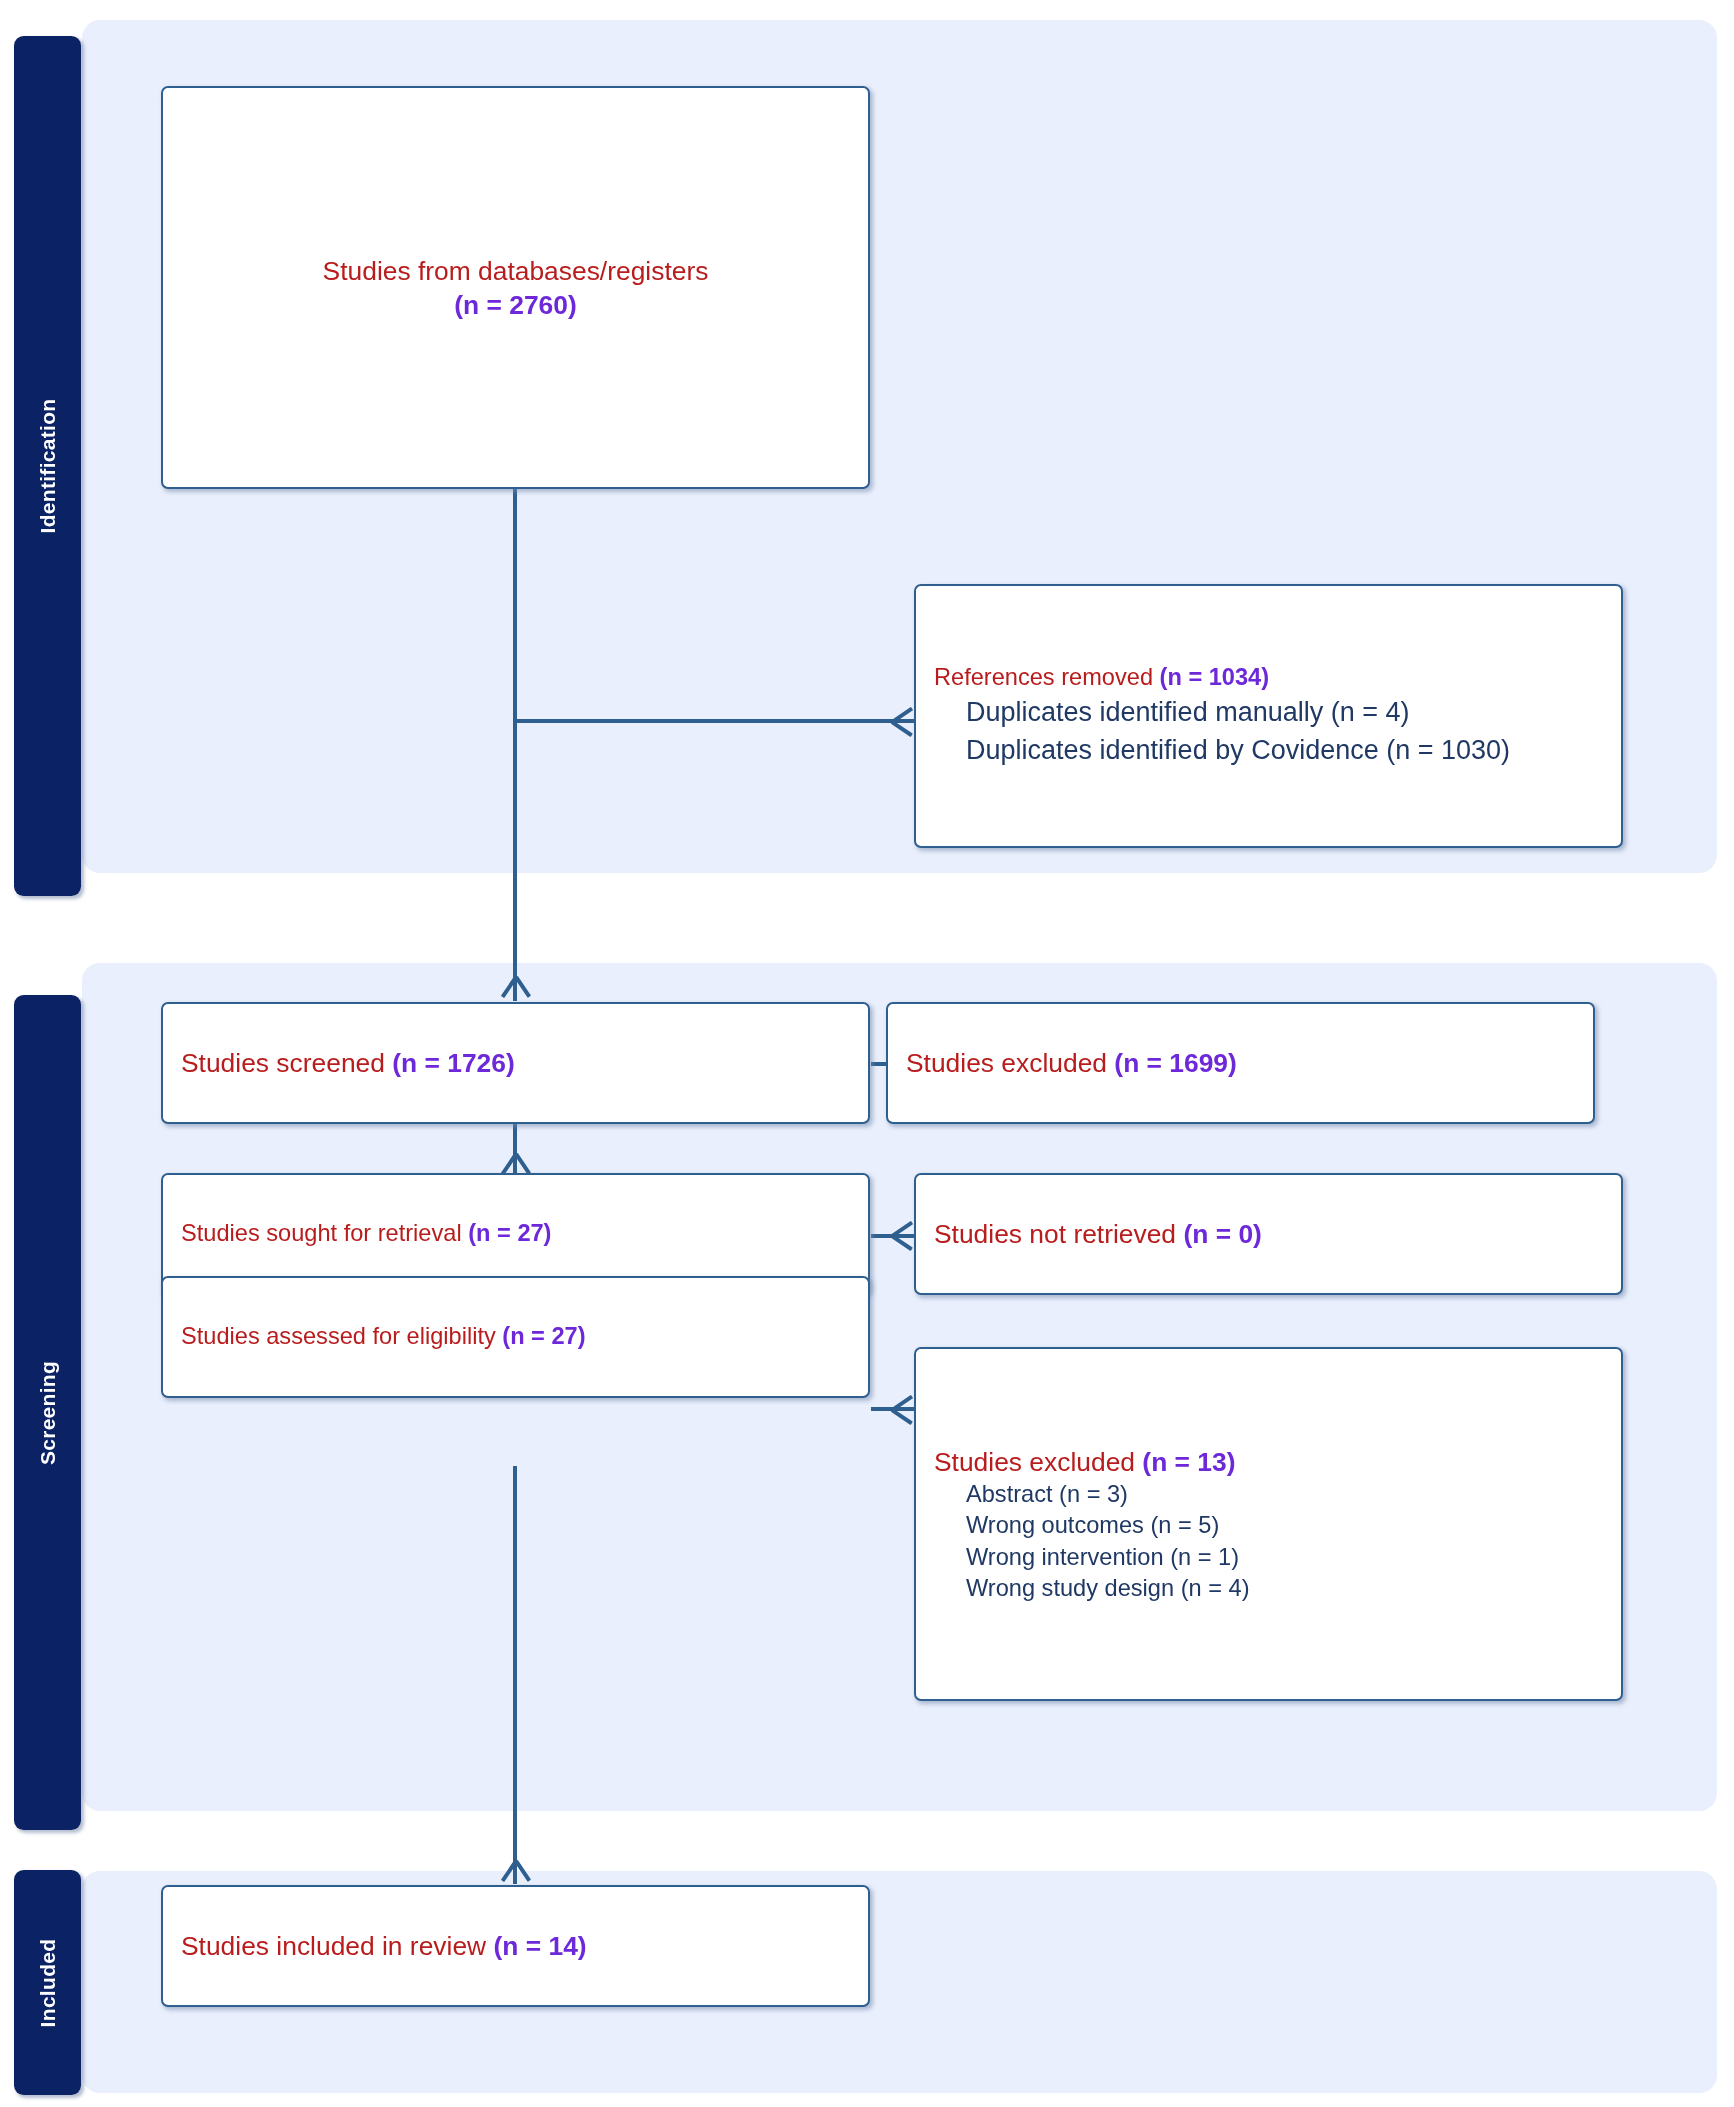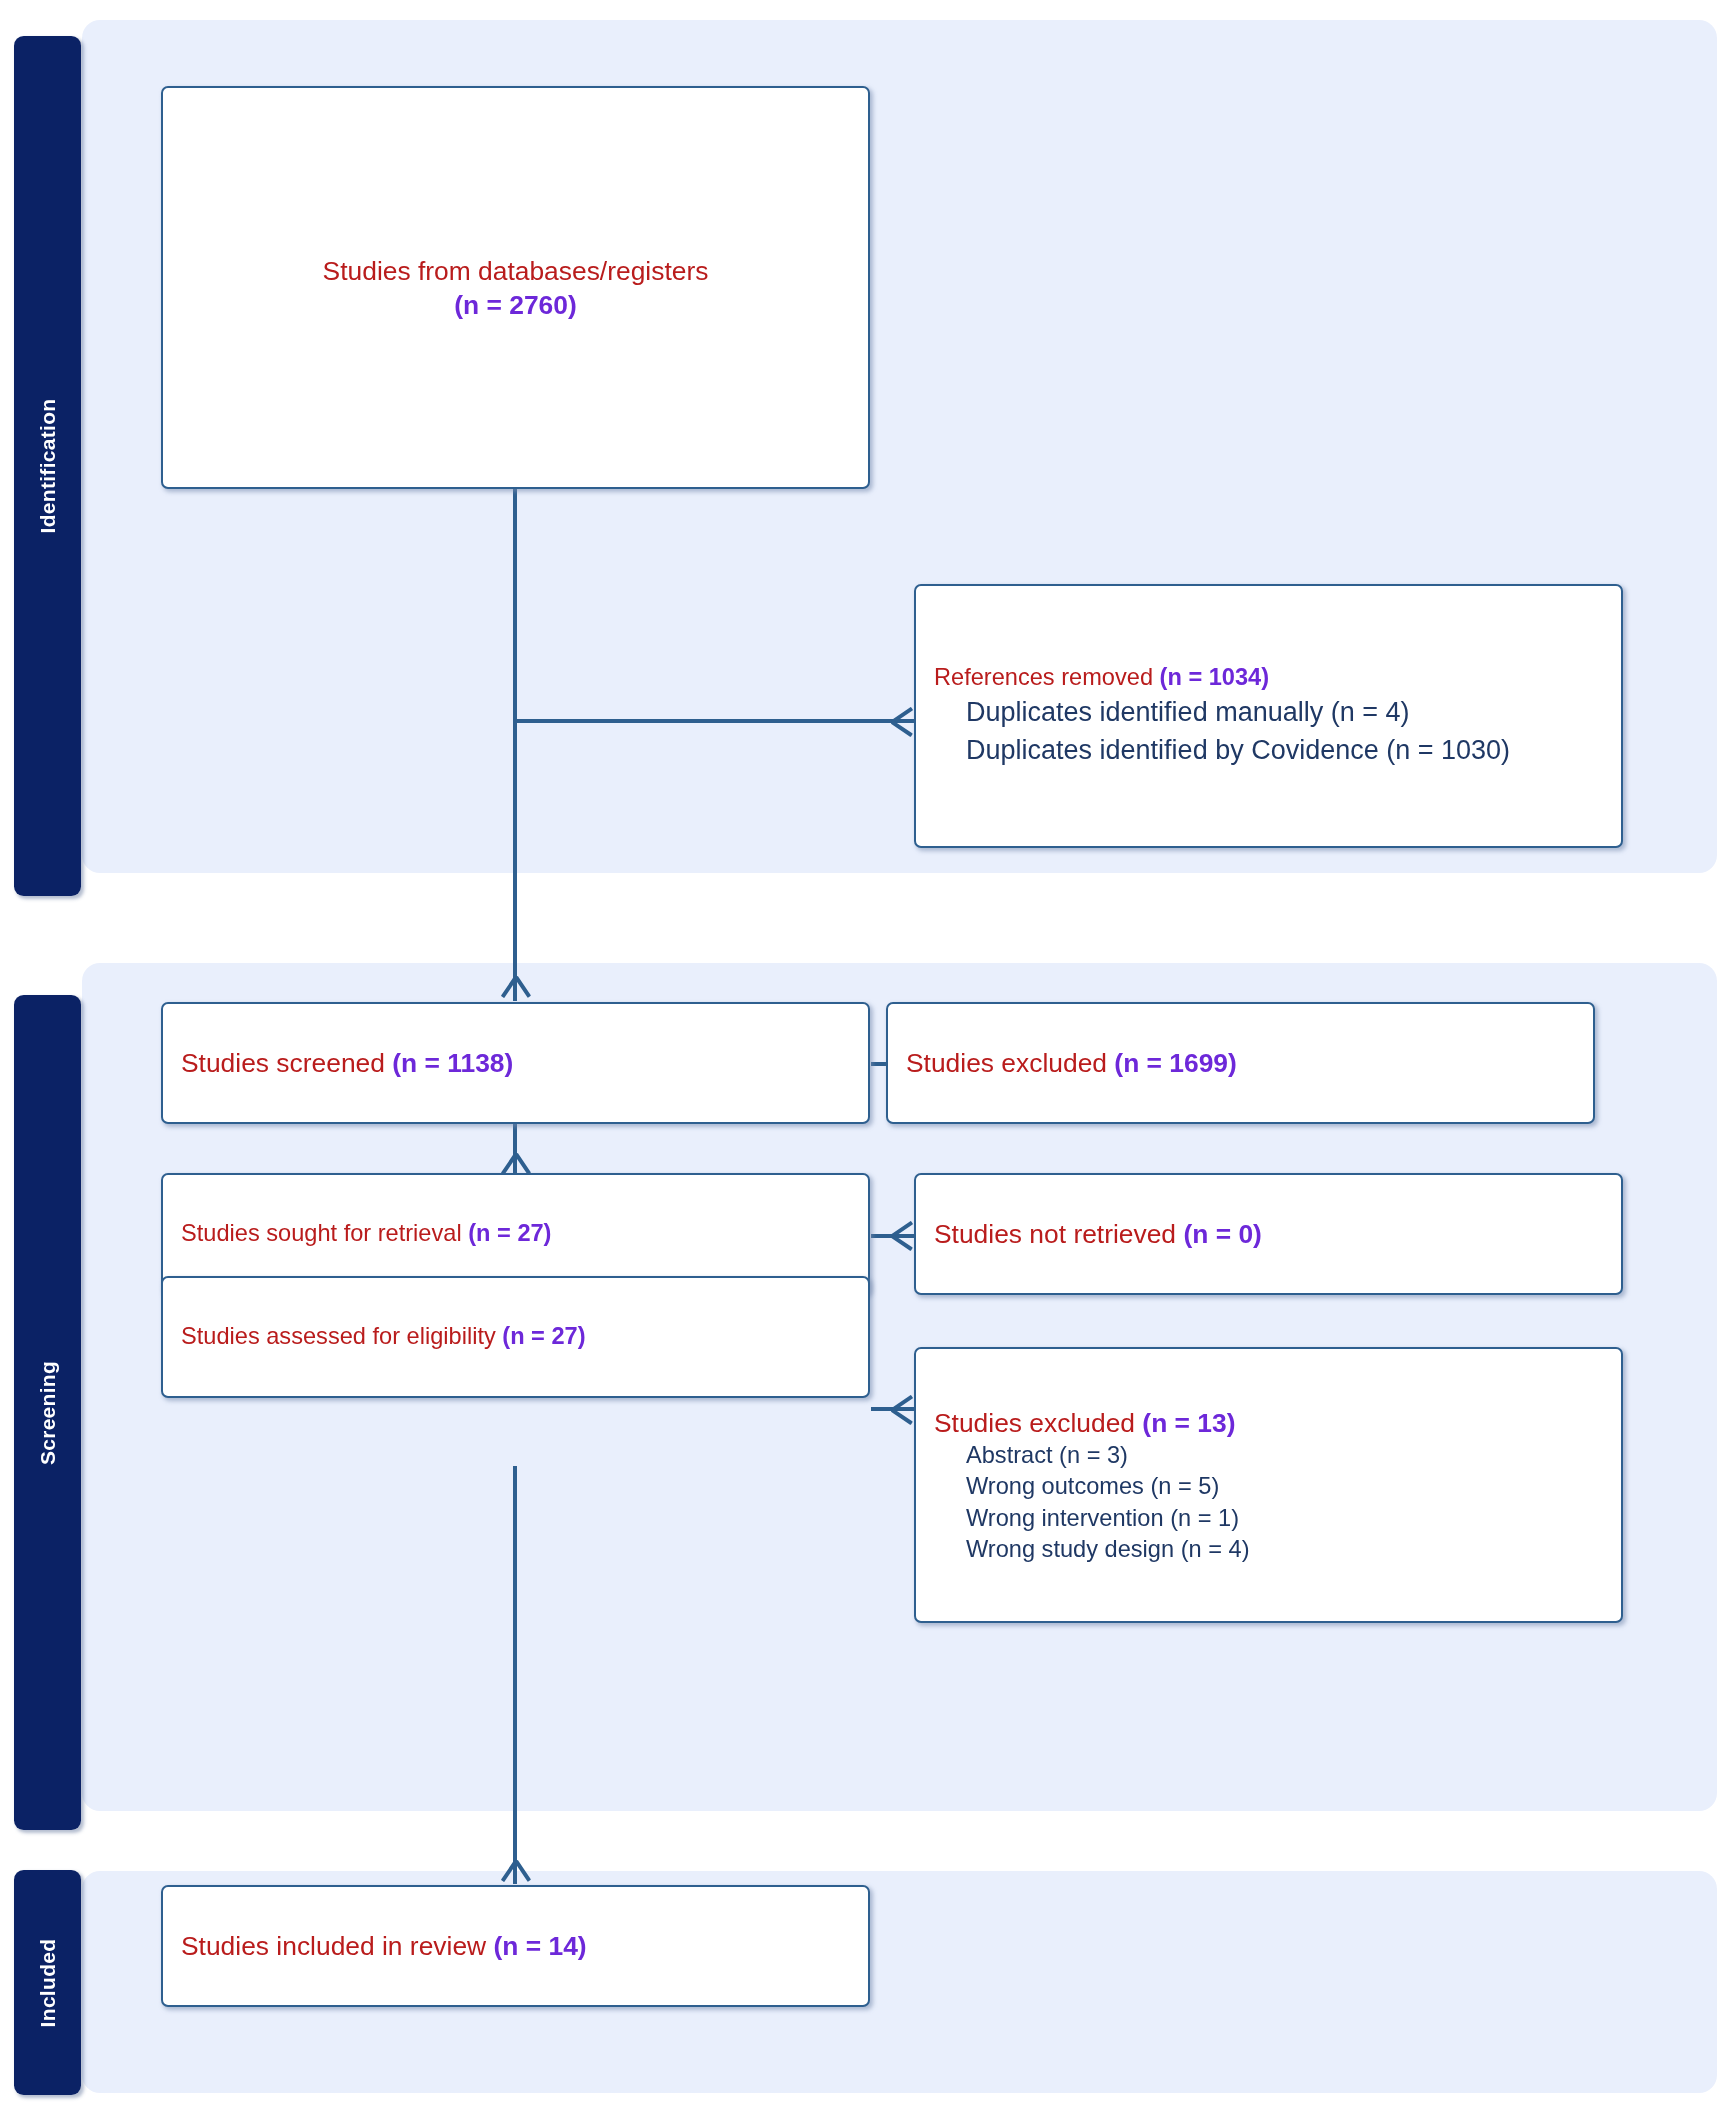--- a/index.html
+++ b/index.html
@@ -122,21 +122,21 @@
       <div class="s-28">
         <span class="sub">Duplicates identified manually (n = 4)</span>
         <span class="sub">Duplicates identified by Covidence (n = 1030)</span>
       </div>
     </div>
   </div>
 
   <div class="node" style="left:161px;top:1002px;width:709px;height:122px;">
     <div class="inner left">
       <div class="s-36">
-        <span class="t">Studies screened </span><span class="n">(n = 1138)</span>
+        <span class="t">Studies screened </span><span class="n">(n = 1726)</span>
       </div>
     </div>
   </div>
 
   <div class="node" style="left:886px;top:1002px;width:709px;height:122px;">
     <div class="inner left">
       <div class="s-36">
         <span class="t">Studies excluded </span><span class="n">(n = 1699)</span>
       </div>
     </div>
@@ -159,21 +159,21 @@
   </div>
 
   <div class="node" style="left:161px;top:1276px;width:709px;height:122px;">
     <div class="inner left">
       <div class="s-32">
         <span class="t">Studies assessed for eligibility </span><span class="n">(n = 27)</span>
       </div>
     </div>
   </div>
 
-  <div class="node" style="left:914px;top:1347px;width:709px;height:276px;">
+  <div class="node" style="left:914px;top:1347px;width:709px;height:354px;">
     <div class="inner left">
       <div class="s-36">
         <span class="t">Studies excluded </span><span class="n">(n = 13)</span>
       </div>
       <div class="s-32">
         <span class="sub">Abstract (n = 3)</span>
         <span class="sub">Wrong outcomes (n = 5)</span>
         <span class="sub">Wrong intervention (n = 1)</span>
         <span class="sub">Wrong study design (n = 4)</span>
       </div>

